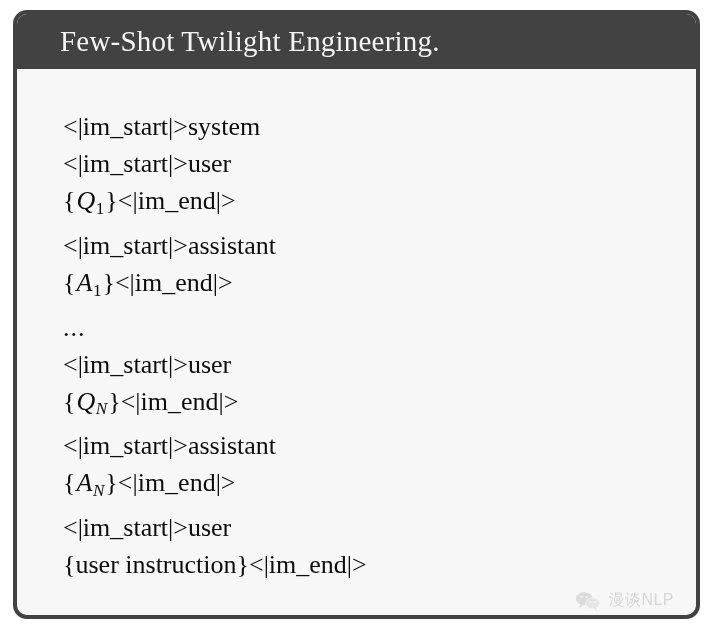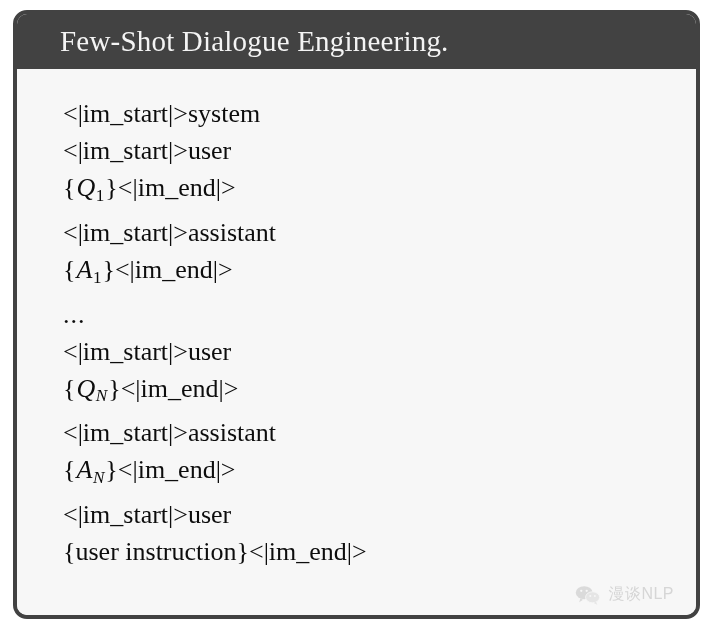--- a/index.html
+++ b/index.html
@@ -49,22 +49,23 @@
     font-size: 29px;
     font-family: "Liberation Serif", "DejaVu Serif", serif;
     letter-spacing: 0.2px;
     white-space: nowrap;
   }
 
   .card-body {
     position: relative;
     height: calc(100% - 55px);
     background: #f7f7f7;
-    padding: 26px 20px 0 46px;
+    padding: 39px 20px 0 46px;
     box-sizing: border-box;
+    border-radius: 12px;
   }
 
   .dialogue-block {
     margin: 0;
     padding: 0;
     list-style: none;
   }
 
   .dialogue-line {
     font-family: "Liberation Serif", "DejaVu Serif", serif;
@@ -95,21 +96,21 @@
     font-style: italic;
   }
   .brace {
     padding-right: 1px;
   }
 
   
   .watermark {
     position: absolute;
     right: 22px;
-    bottom: 10px;
+    bottom: 4px;
     display: flex;
     align-items: center;
     gap: 7px;
     opacity: 0.30;
     user-select: none;
   }
   .watermark-text {
     font-family: "Liberation Sans", "DejaVu Sans", sans-serif;
     font-size: 16px;
     color: #8a8a8a;
@@ -122,21 +123,21 @@
   }
 </style>
 </head>
 <body>
 
 <div id="canvas">
 
   <div class="card">
 
     <div class="card-header">
-      <div class="card-title">Few-Shot Dialogue Engineering.</div>
+      <div class="card-title">Few-Shot Twilight Engineering.</div>
     </div>
 
     <div class="card-body">
 
       <div class="dialogue-block">
           <div class="dialogue-line">&lt;|im_start|&gt;system</div>
           <div class="dialogue-line">&lt;|im_start|&gt;user</div>
           <div class="dialogue-line"><span class="brace">{</span><span class="mathvar">Q</span><span class="mathsub">1</span><span>}&lt;|im_end|&gt;</span></div>
           <div class="dialogue-line">&lt;|im_start|&gt;assistant</div>
           <div class="dialogue-line"><span class="brace">{</span><span class="mathvar">A</span><span class="mathsub">1</span><span>}&lt;|im_end|&gt;</span></div>

